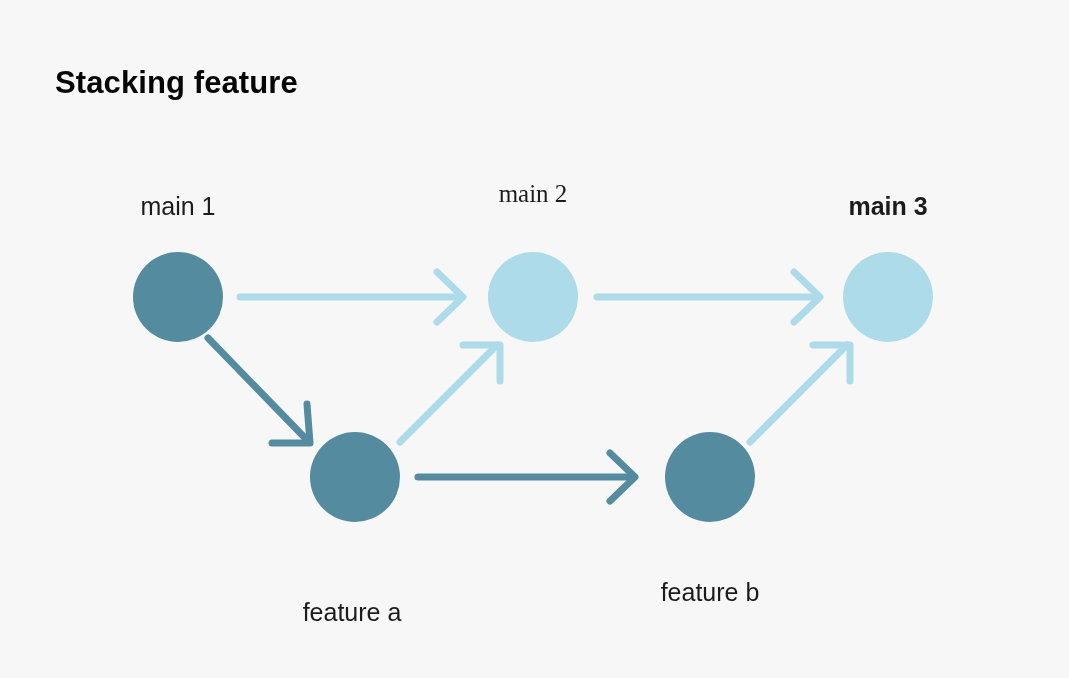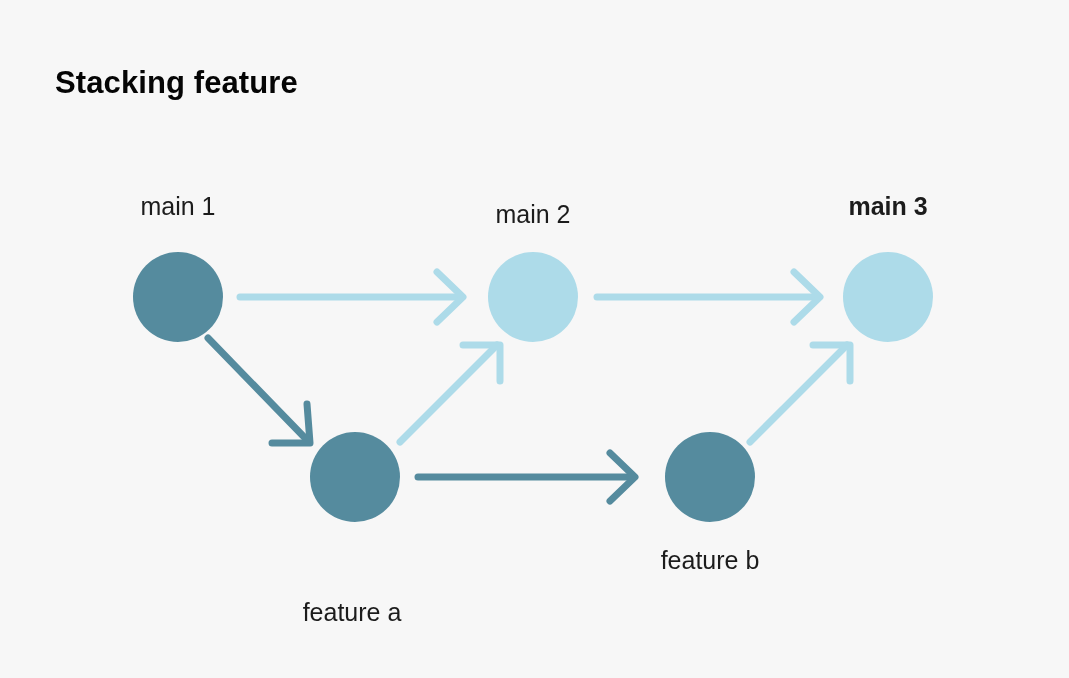--- a/index.html
+++ b/index.html
@@ -78,16 +78,16 @@
   </g>
 
   <circle cx="178" cy="297" r="45" fill="#558b9e"></circle>
   <circle cx="533" cy="297" r="45" fill="#addbe9"></circle>
   <circle cx="888" cy="297" r="45" fill="#addbe9"></circle>
   <circle cx="355" cy="477" r="45" fill="#558b9e"></circle>
   <circle cx="710" cy="477" r="45" fill="#558b9e"></circle>
 </svg>
 
 <div class="node-label" style="left:178px; top:192px;">main 1</div>
-<div class="node-label" style="left:533px; top:200px;">main 2</div>
+<div class="node-label" style="left:533px; top:180px;font-family:Liberation Serif, serif;">main 2</div>
 <div class="node-label" style="left:888px; top:192px;font-weight:bold;">main 3</div>
 <div class="node-label" style="left:352px; top:558px;margin-top:40px;">feature a</div>
-<div class="node-label" style="left:710px; top:546px;">feature b</div>
+<div class="node-label" style="left:710px; top:578px;">feature b</div>
 
 </body></html>

